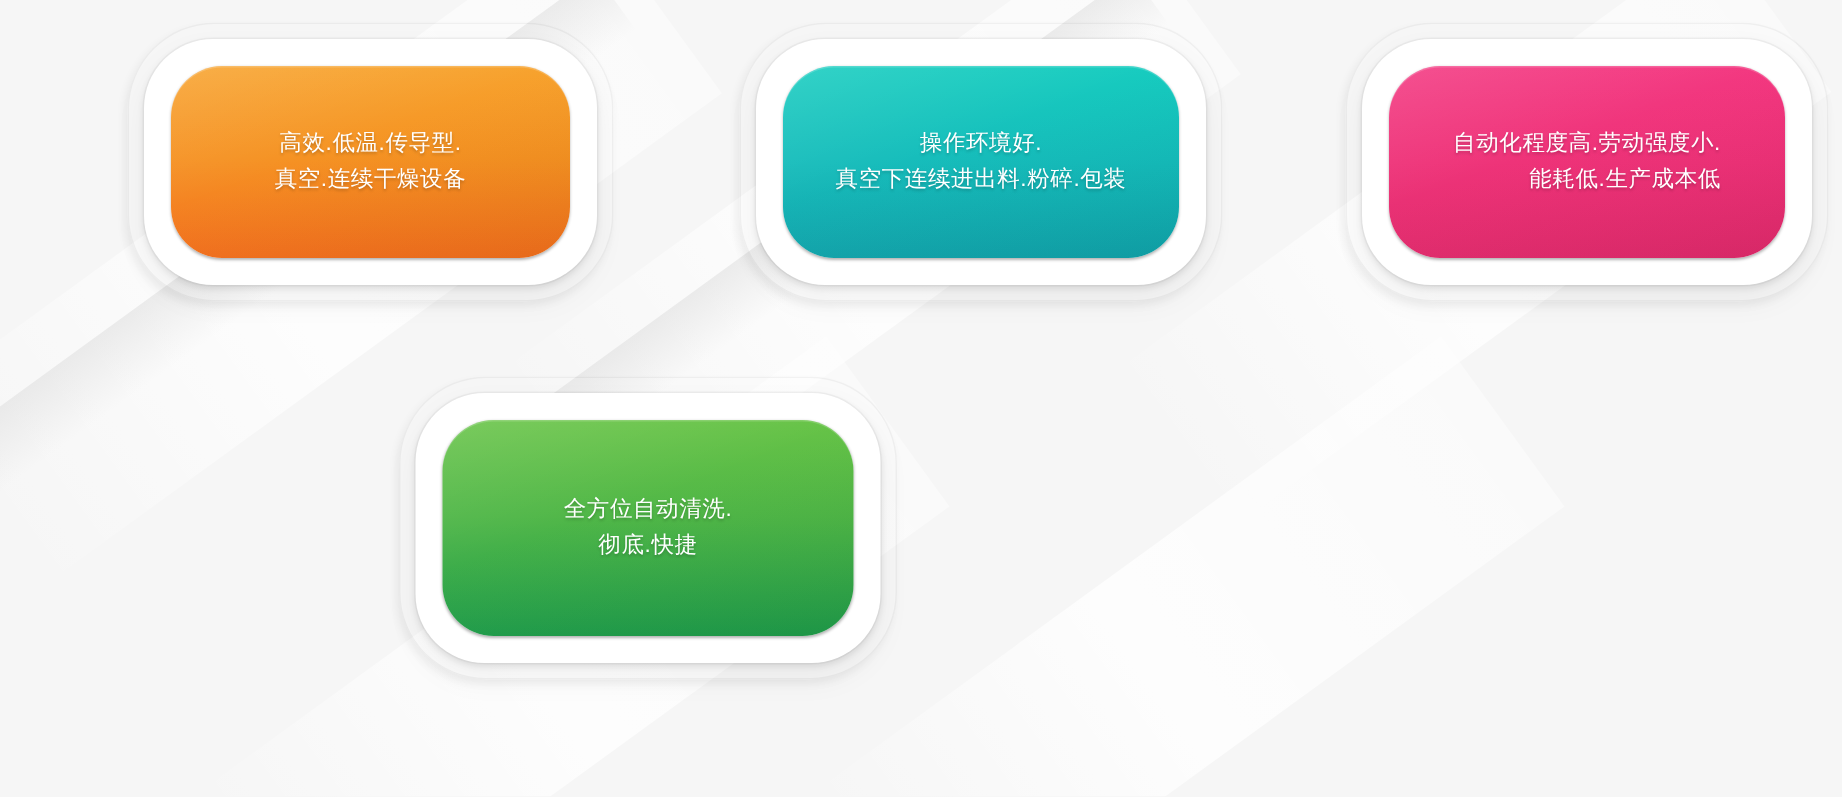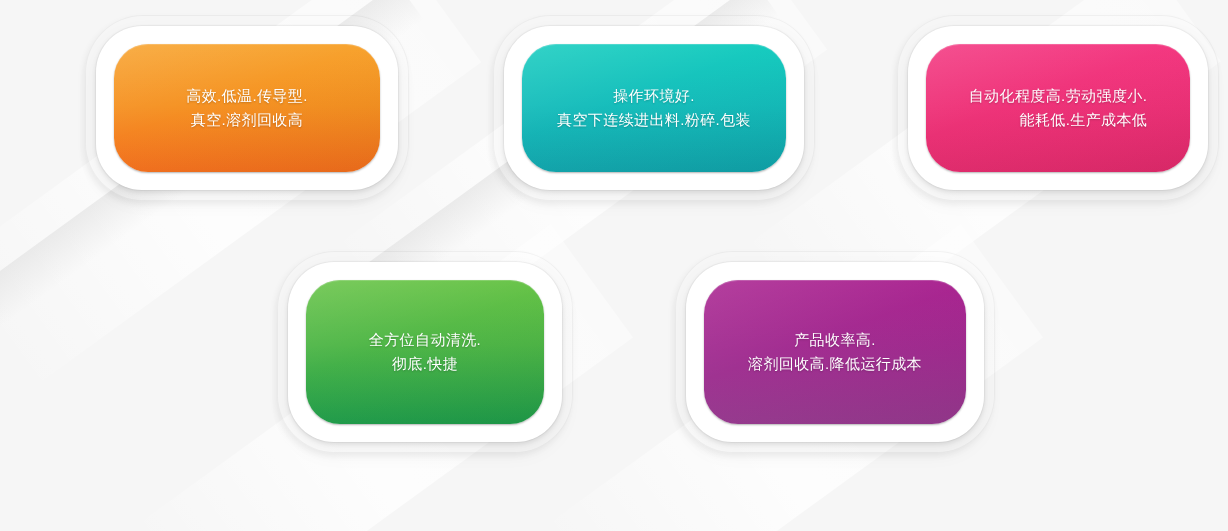--- a/index.html
+++ b/index.html
@@ -104,42 +104,42 @@
     letter-spacing: 0.4px;
     padding: 0 18px;
     text-shadow: 0 1px 2px rgba(0,0,0,0.22);
     white-space: pre-line;
   }
 
   
   #card-1 { left: 96px;  top: 26px;  width: 302px; height: 164px; }
   #card-2 { left: 504px; top: 26px;  width: 300px; height: 164px; }
   #card-3 { left: 908px; top: 26px;  width: 300px; height: 164px; }
-  #card-4 { left: 288px; top: 262px; width: 274px; height: 180px; }
+  #card-4 { left: 277px; top: 262px; width: 310px; height: 180px; }
   #card-5 { left: 686px; top: 262px; width: 298px; height: 180px; }
 </style>
 </head>
 <body>
 
 <div id="stage">
 
   <div class="backdrop">
     <div class="ray" style="left:-60px; top:270px; width:560px; height:150px;"></div>
     <div class="shade" style="left:-40px; top:300px; width:540px; height:46px;"></div>
     <div class="ray" style="left:330px; top:250px; width:520px; height:130px;"></div>
     <div class="shade" style="left:350px; top:276px; width:500px; height:42px;"></div>
     <div class="ray" style="left:740px; top:250px; width:500px; height:130px;"></div>
     <div class="ray" style="left:130px; top:530px; width:520px; height:140px;"></div>
     <div class="ray" style="left:540px; top:530px; width:520px; height:140px;"></div>
   </div>
 
   <div class="card" id="card-1">
     <div class="card-inner" style="background:linear-gradient(to bottom, #f7a12a 0%, #f5901f 48%, #f36f1c 100%);">
       <div class="card-text">高效.低温.传导型.
-真空.溶剂回收高</div>
+真空.连续干燥设备</div>
     </div>
   </div>
 
   <div class="card" id="card-2">
     <div class="card-inner" style="background:linear-gradient(to bottom, #12cbbe 0%, #12bcba 48%, #10a4ab 100%);">
       <div class="card-text">操作环境好.
 真空下连续进出料.粉碎.包装</div>
     </div>
   </div>
 
@@ -150,20 +150,14 @@
     </div>
   </div>
 
   <div class="card" id="card-4">
     <div class="card-inner" style="background:linear-gradient(to bottom, #64c243 0%, #4cb544 45%, #1f9d4a 100%);">
       <div class="card-text">全方位自动清洗.
 彻底.快捷</div>
     </div>
   </div>
 
-  <div class="card" id="card-5">
-    <div class="card-inner" style="background:linear-gradient(to bottom, #a8208e 0%, #a02a8f 50%, #97398f 100%);">
-      <div class="card-text">产品收率高.
-溶剂回收高.降低运行成本</div>
-    </div>
-  </div>
 
 </div>
 
 </body></html>

